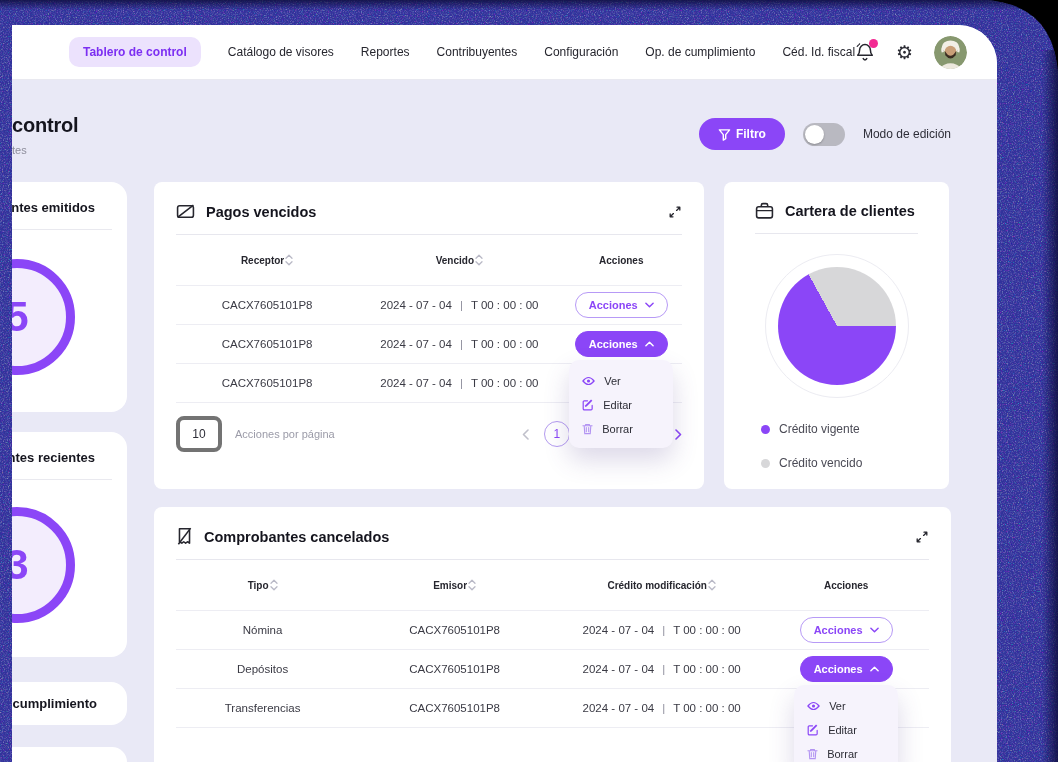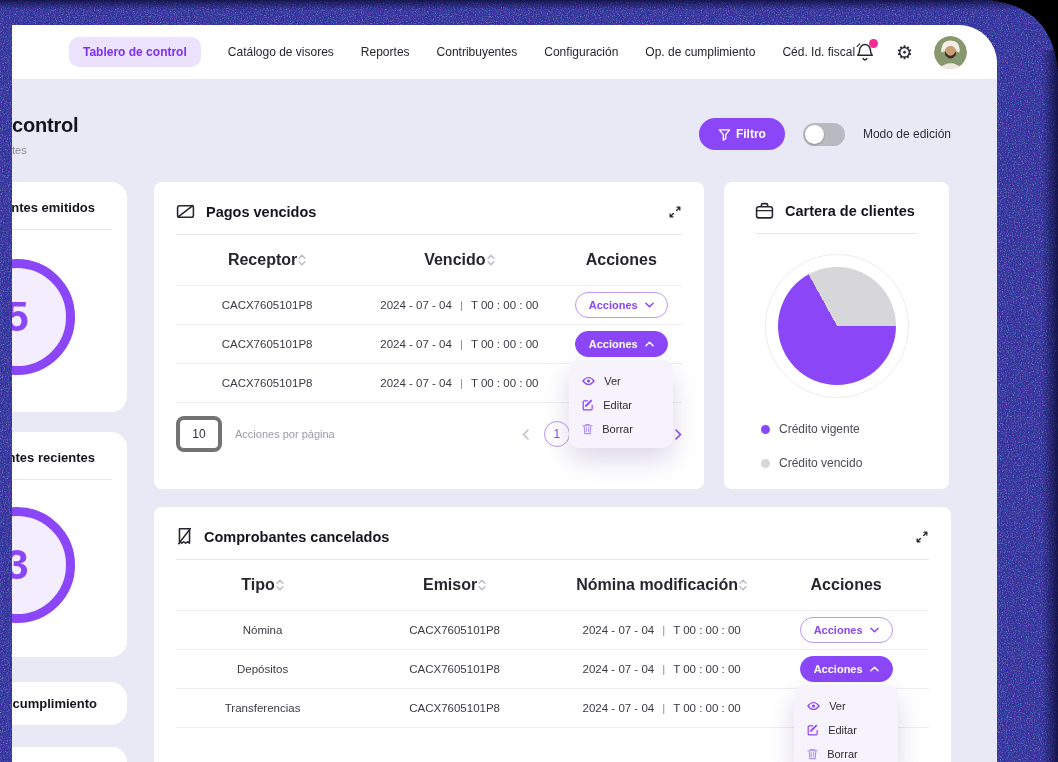--- a/index.html
+++ b/index.html
@@ -64,21 +64,21 @@
   .cartera-card{width:225px;height:307px;padding:16px 31px;}
   .cancel-card{width:100%;height:280px;margin-top:18px;}
   .card-head{display:flex;align-items:center;gap:11px;padding-top:4px;}
   .card-title{font-size:14.5px;font-weight:700;color:#15151e;flex:1;}
   .card-divider{border-bottom:1px solid #e7e7ee;margin-top:13px;}
   .expand{cursor:pointer;display:flex;}
   
   .thead{display:grid;align-items:center;height:50px;border-bottom:1px solid #ededf3;}
   .g3{grid-template-columns:36% 40% 24%;}
   .g4{grid-template-columns:23% 28% 27% 22%;}
-  .th{display:flex;justify-content:center;align-items:center;gap:1px;font-weight:700;color:#26262e;font-size:16px;}
+  .th{display:flex;justify-content:center;align-items:center;gap:1px;font-weight:700;color:#26262e;font-size:10px;}
   .trow{display:grid;align-items:center;height:38px;border-bottom:1px solid #ededf3;text-align:center;color:#3a3a44;font-size:11.5px;}
   .trow > div{display:flex;justify-content:center;align-items:center;}
   .dtwrap{gap:8px;}
   .dt-sep{color:#8e8e9c;}
   .action-cell{position:relative;}
   .action-btn{display:inline-flex;align-items:center;gap:7px;border:1px solid #b79af6;color:#8b46f7;
     background:#fff;border-radius:999px;padding:6px 13px;font-size:11px;font-weight:700;cursor:pointer;font-family:inherit;}
   .action-btn.filled{background:#8b46f7;color:#fff;border-color:#8b46f7;}
   .menu{position:absolute;top:29px;left:50%;transform:translateX(-50%);width:78px;background:#f6f3fc;
     border-radius:10px;box-shadow:0 12px 26px rgba(80,60,140,.20);padding:15px 13px 13px;
@@ -391,21 +391,21 @@
                 <path d="M1 4.2 L4 1.2 L7 4.2 M1 7.8 L4 10.8 L7 7.8" fill="none" stroke="#b9b9c6" stroke-width="1.3" stroke-linecap="round" stroke-linejoin="round"></path>
               </svg>
             </div>
           <div class="th">
               <span>Emisor</span>
             <svg width="8" height="12" viewBox="0 0 8 12">
                 <path d="M1 4.2 L4 1.2 L7 4.2 M1 7.8 L4 10.8 L7 7.8" fill="none" stroke="#b9b9c6" stroke-width="1.3" stroke-linecap="round" stroke-linejoin="round"></path>
               </svg>
             </div>
           <div class="th">
-              <span>Nómina modificación</span>
+              <span>Crédito modificación</span>
             <svg width="8" height="12" viewBox="0 0 8 12">
                 <path d="M1 4.2 L4 1.2 L7 4.2 M1 7.8 L4 10.8 L7 7.8" fill="none" stroke="#b9b9c6" stroke-width="1.3" stroke-linecap="round" stroke-linejoin="round"></path>
               </svg>
             </div>
           <div class="th">
               <span>Acciones</span>
             </div>
         </div>
 
         <div class="trow g4">

